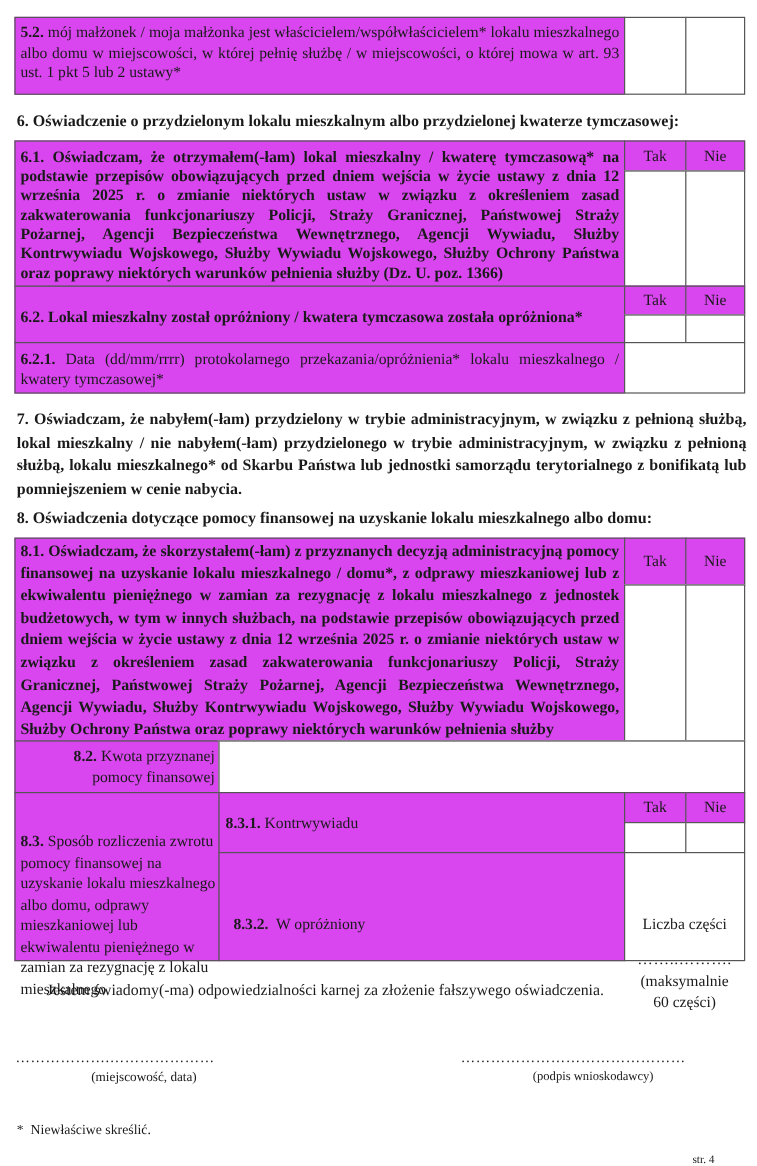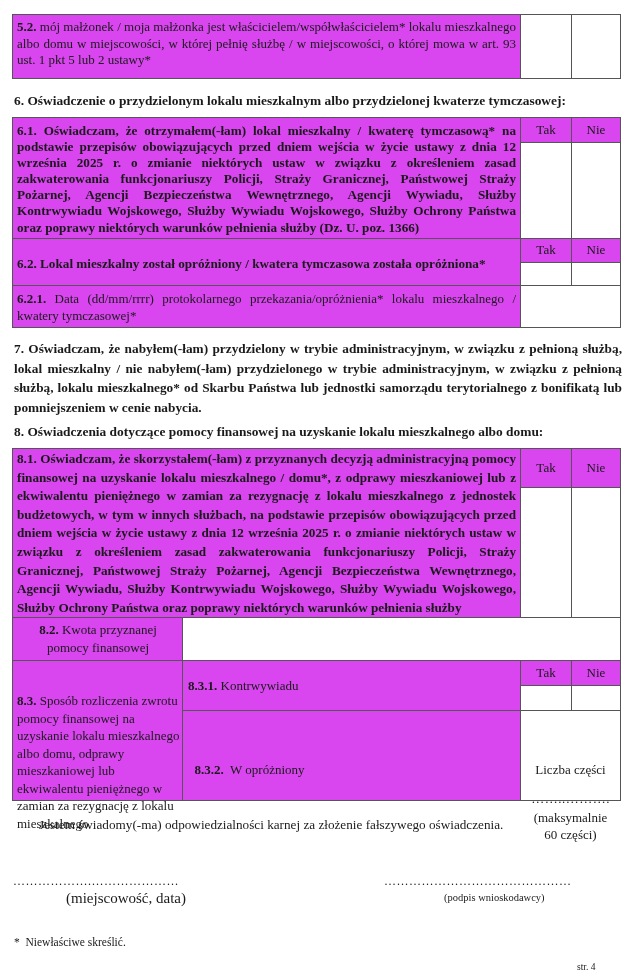--- a/index.html
+++ b/index.html
@@ -66,21 +66,21 @@
   </div>
 <div class="bx gray cell-label" style="left:571px; top:448px; width:50px; height:40px;">
     <span>Nie</span>
   </div>
 <div class="bx white" style="left:520px; top:487px; width:52px; height:131px;"></div>
 <div class="bx white" style="left:571px; top:487px; width:50px; height:131px;"></div>
 <div class="txt bold" style="left:17px; top:450px; width:499px; font-size:13.2px; line-height:18.6px;">8.1. Oświadczam, że skorzystałem(-łam) z przyznanych decyzją administracyjną pomocy finansowej na uzyskanie lokalu mieszkalnego / domu*, z odprawy mieszkaniowej lub z ekwiwalentu pieniężnego w zamian za rezygnację z lokalu mieszkalnego z jednostek budżetowych, w tym w innych służbach, na podstawie przepisów obowiązujących przed dniem wejścia w życie ustawy z dnia 12 września 2025 r. o zmianie niektórych ustaw w związku z określeniem zasad zakwaterowania funkcjonariuszy Policji, Straży Granicznej, Państwowej Straży Pożarnej, Agencji Bezpieczeństwa Wewnętrznego, Agencji Wywiadu, Służby Kontrwywiadu Wojskowego, Służby Wywiadu Wojskowego, Służby Ochrony Państwa oraz poprawy niektórych warunków pełnienia służby</div>
 
 <div class="bx gray" style="left:12px; top:617px; width:171px; height:44px;"></div>
 <div class="bx white" style="left:182px; top:617px; width:439px; height:44px;"><span></span></div>
-<div class="txt" style="left:17px; top:621px; width:162px; text-align:center; line-height:18px;">
+<div class="txt" style="left:17px; top:621px; width:162px; text-align:right; line-height:18px;">
   <span class="bold">8.2.</span><span> Kwota przyznanej pomocy finansowej</span>
 </div>
 
 <div class="bx gray" style="left:12px; top:660px; width:171px; height:141px;"></div>
 <div class="txt" style="left:17px; top:692px; width:164px; text-align:left; line-height:17.5px;">
   <span class="bold">8.3.</span><span> Sposób rozliczenia zwrotu pomocy finansowej na uzyskanie lokalu mieszkalnego albo domu, odprawy mieszkaniowej lub ekwiwalentu pieniężnego w zamian za rezygnację z lokalu mieszkalnego</span>
 </div>
 
 <div class="bx gray" style="left:182px; top:660px; width:339px; height:51px;"></div>
 <div class="abs" style="left:188px; top:678px;">
@@ -100,19 +100,19 @@
   <span class="bold">8.3.2.</span><span>  W opróżniony</span>
 </div>
 <div class="bx white" style="left:520px; top:710px; width:101px; height:91px;"></div>
 <div class="abs center" style="left:521px; top:714px; width:99px;">Liczba części</div>
 <div class="abs center dots" style="left:521px; top:743px; width:99px;">……..……….</div>
 <div class="abs center" style="left:528px; top:761px; width:85px; line-height:17px;">(maksymalnie 60 części)</div>
 
 <div class="abs" style="left:39px; top:817px; white-space:nowrap; font-size:13.2px;">Jestem świadomy(-ma) odpowiedzialności karnej za złożenie fałszywego oświadczenia.</div>
 
 <div class="abs dots" style="left:13px; top:873px; font-size:12px; white-space:nowrap;">……………….…………………</div>
-<div class="abs" style="left:66px; top:890px; font-size:15px;">(miejscowość, data)</div>
+<div class="abs" style="left:76px; top:890px; font-size:11px;">(miejscowość, data)</div>
 <div class="abs dots" style="left:384px; top:873px; font-size:12px; white-space:nowrap;">………………………………………</div>
 <div class="abs" style="left:444px; top:890px; font-size:10.5px;">(podpis wnioskodawcy)</div>
 
 <div class="abs" style="left:14px; top:934px; font-size:11.5px; white-space:pre;text-align:right;">*  Niewłaściwe skreślić.</div>
 
 <div class="abs" style="left:577px; top:959px; font-size:9.5px;">str. 4</div>
 
 </body></html>

